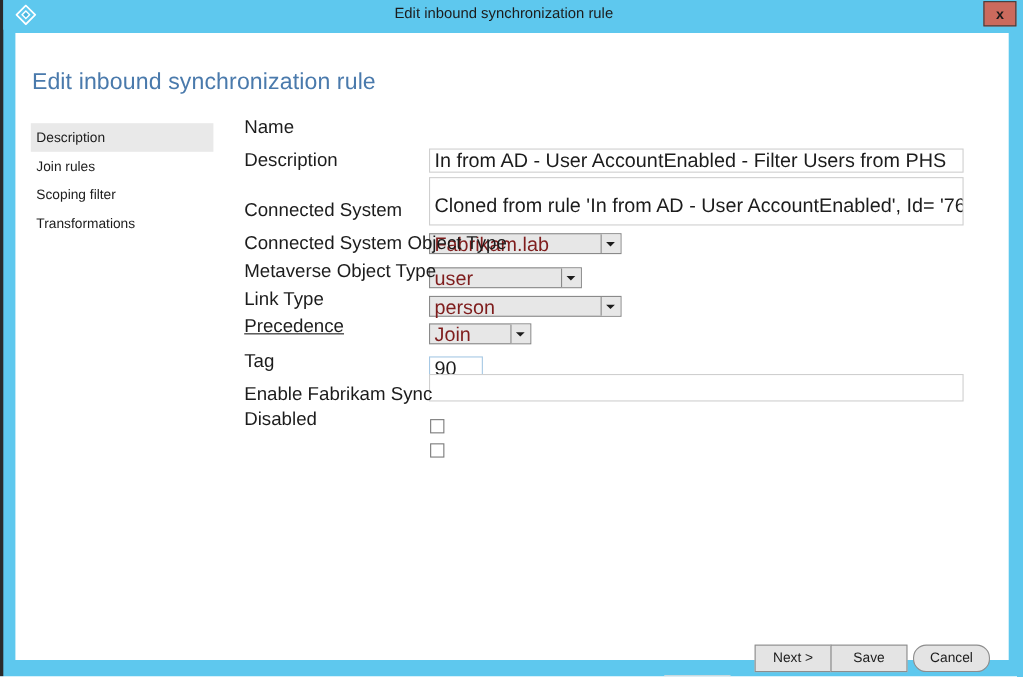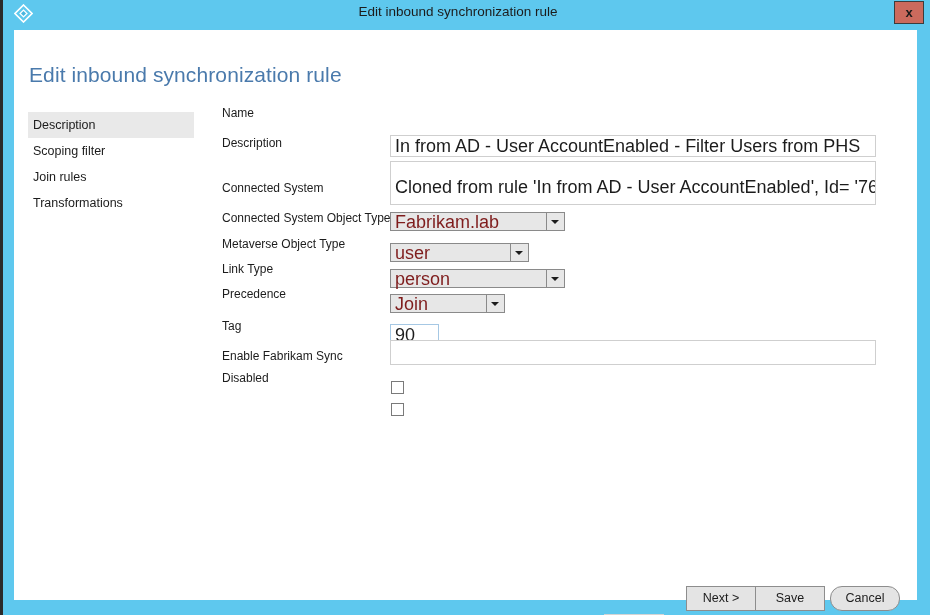--- a/index.html
+++ b/index.html
@@ -96,21 +96,21 @@
     background: #e9e9e9;
   }
   
   #form-area {
     position: absolute;
     left: 0; top: 0;
     width: 903px; height: 570px;
   }
   .field-label {
     position: absolute;
-    font-size: 12px;
+    font-size: 17px;
     color: #1c1c1c;
     white-space: nowrap;
   }
   .text-input {
     position: absolute;
     box-sizing: border-box;
     border: 1px solid #cfcfcf;
     background: #ffffff;
     font-family: "Liberation Sans", sans-serif;
     font-size: 18px;
@@ -173,21 +173,21 @@
     position: absolute;
     left: 4px; top: 7px;
     width: 0; height: 0;
     border-left: 4px solid transparent;
     border-right: 4px solid transparent;
     border-top: 4px solid #1c1c1c;
   }
   #combo-connected-system { left: 376px; top: 182px; width: 175px; }
   #combo-cs-object-type  { left: 376px; top: 213px; width: 139px; }
   #combo-mv-object-type  { left: 376px; top: 239px; width: 175px; }
-  #combo-link-type       { left: 376px; top: 264px; width: 115px; }
+  #combo-link-type       { left: 376px; top: 264px; width: 93px; }
   
   .checkbox {
     position: absolute;
     width: 13px; height: 13px;
     box-sizing: border-box;
     border: 1px solid #7a7a7a;
     background: #ffffff;
     cursor: pointer;
   }
   #cb-password-sync { left: 377px; top: 351px; }
@@ -245,24 +245,24 @@
 
   <div id="content-panel">
 
     <div id="page-title">Edit inbound synchronization rule</div>
 
     <div id="sidebar">
       <div class="sidebar-item selected">
         <span>Description</span>
       </div>
       <div class="sidebar-item">
+        <span>Join rules</span>
+      </div>
+      <div class="sidebar-item">
         <span>Scoping filter</span>
-      </div>
-      <div class="sidebar-item">
-        <span>Join rules</span>
       </div>
       <div class="sidebar-item">
         <span>Transformations</span>
       </div>
     </div>
 
     <div id="form-area">
 
       <div class="field-label" style="left:208px; top:76px;">Name</div>
       <input class="text-input" id="name-input" type="text" value="In from AD - User AccountEnabled - Filter Users from PHS" style="">
@@ -295,21 +295,21 @@
       </div>
 
       <div class="field-label" style="left:208px; top:232px;">Link Type</div>
       <div class="combo" id="combo-link-type">
         <span class="combo-value">Join</span>
         <span class="combo-arrow-box">
             <span class="combo-arrow"></span>
           </span>
       </div>
 
-      <div class="field-label" style="left:208px; top:257px;">Precedence</div>
+      <div class="field-label" style="left:208px; top:257px;text-decoration:underline;">Precedence</div>
       <input class="text-input focus-border" id="precedence-input" type="text" value="90" style="">
 
       <div class="field-label" style="left:208px; top:289px;">Tag</div>
       <input class="text-input" id="tag-input" type="text" value="" style="">
 
       <div class="field-label" style="left:208px; top:319px;">Enable Fabrikam Sync</div>
       <div class="checkbox" id="cb-password-sync"></div>
 
       <div class="field-label" style="left:208px; top:341px;">Disabled</div>
       <div class="checkbox" id="cb-disabled"></div>

